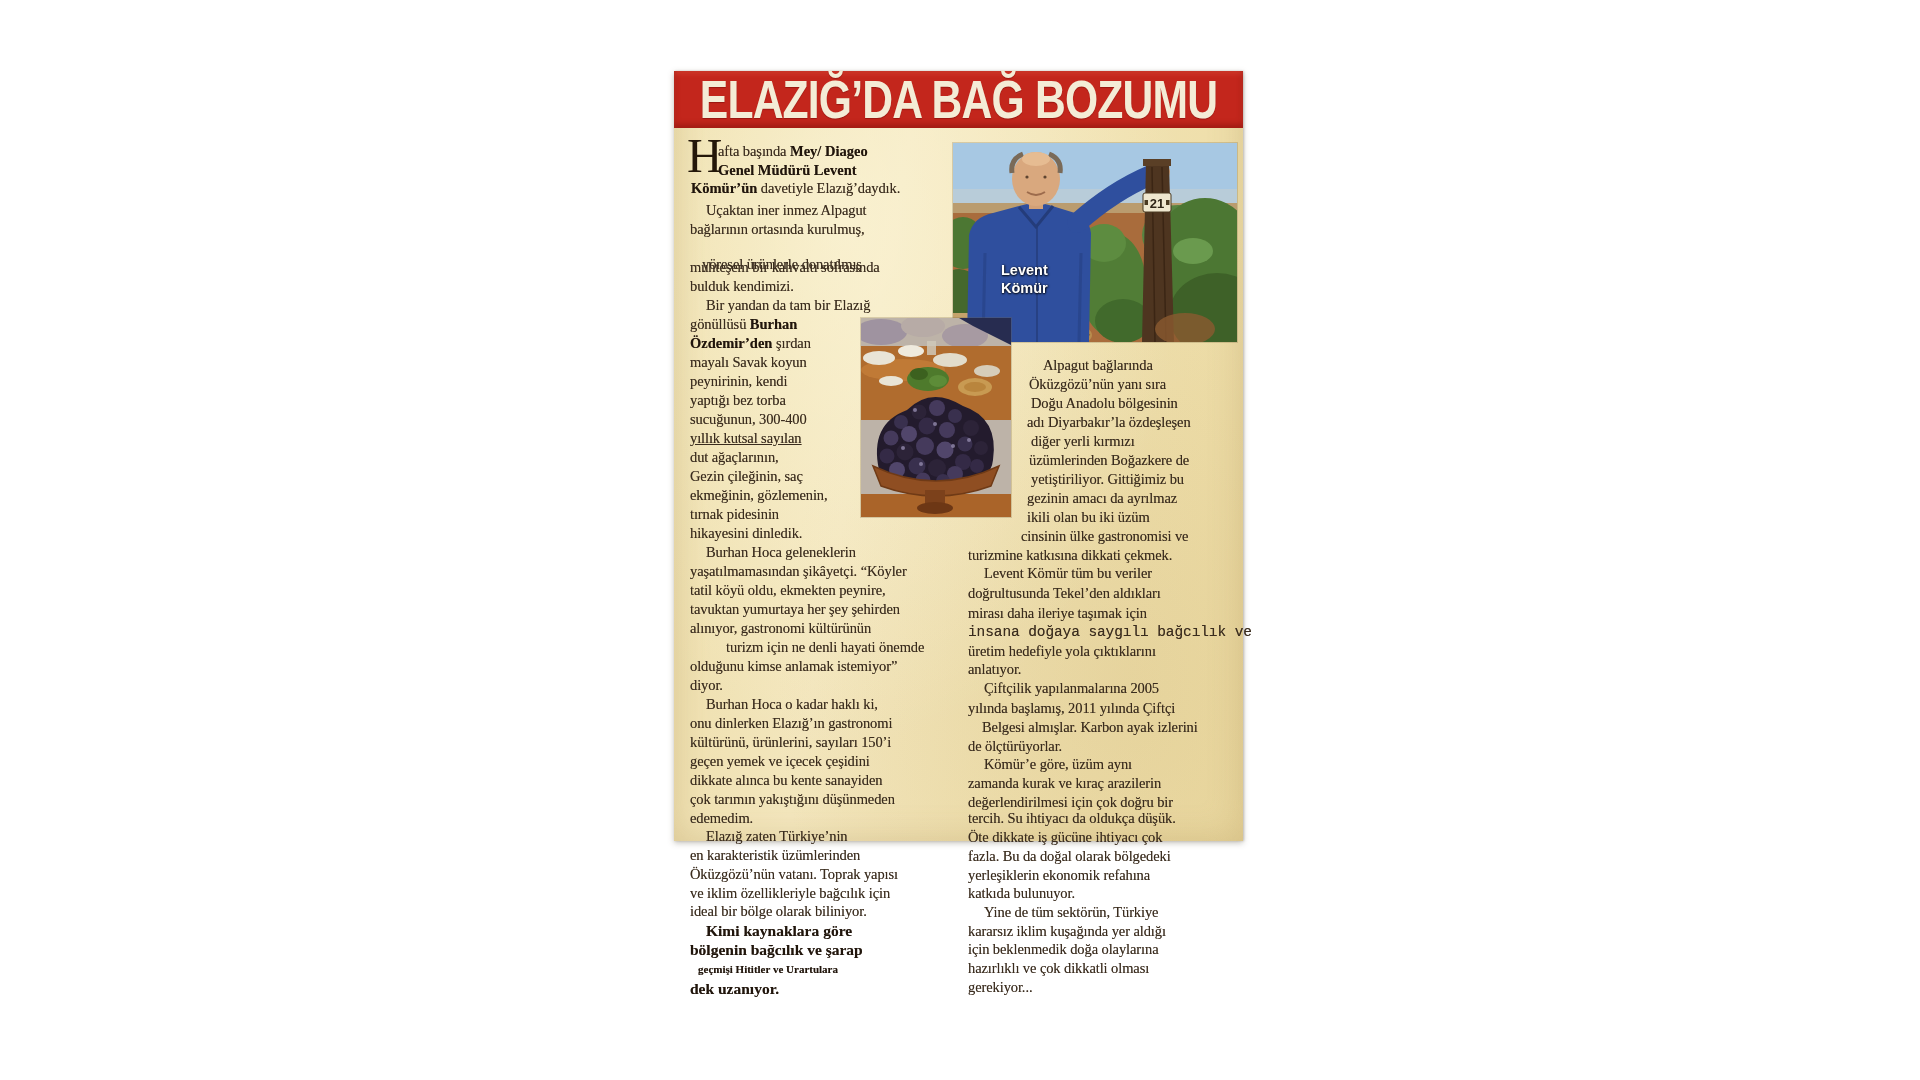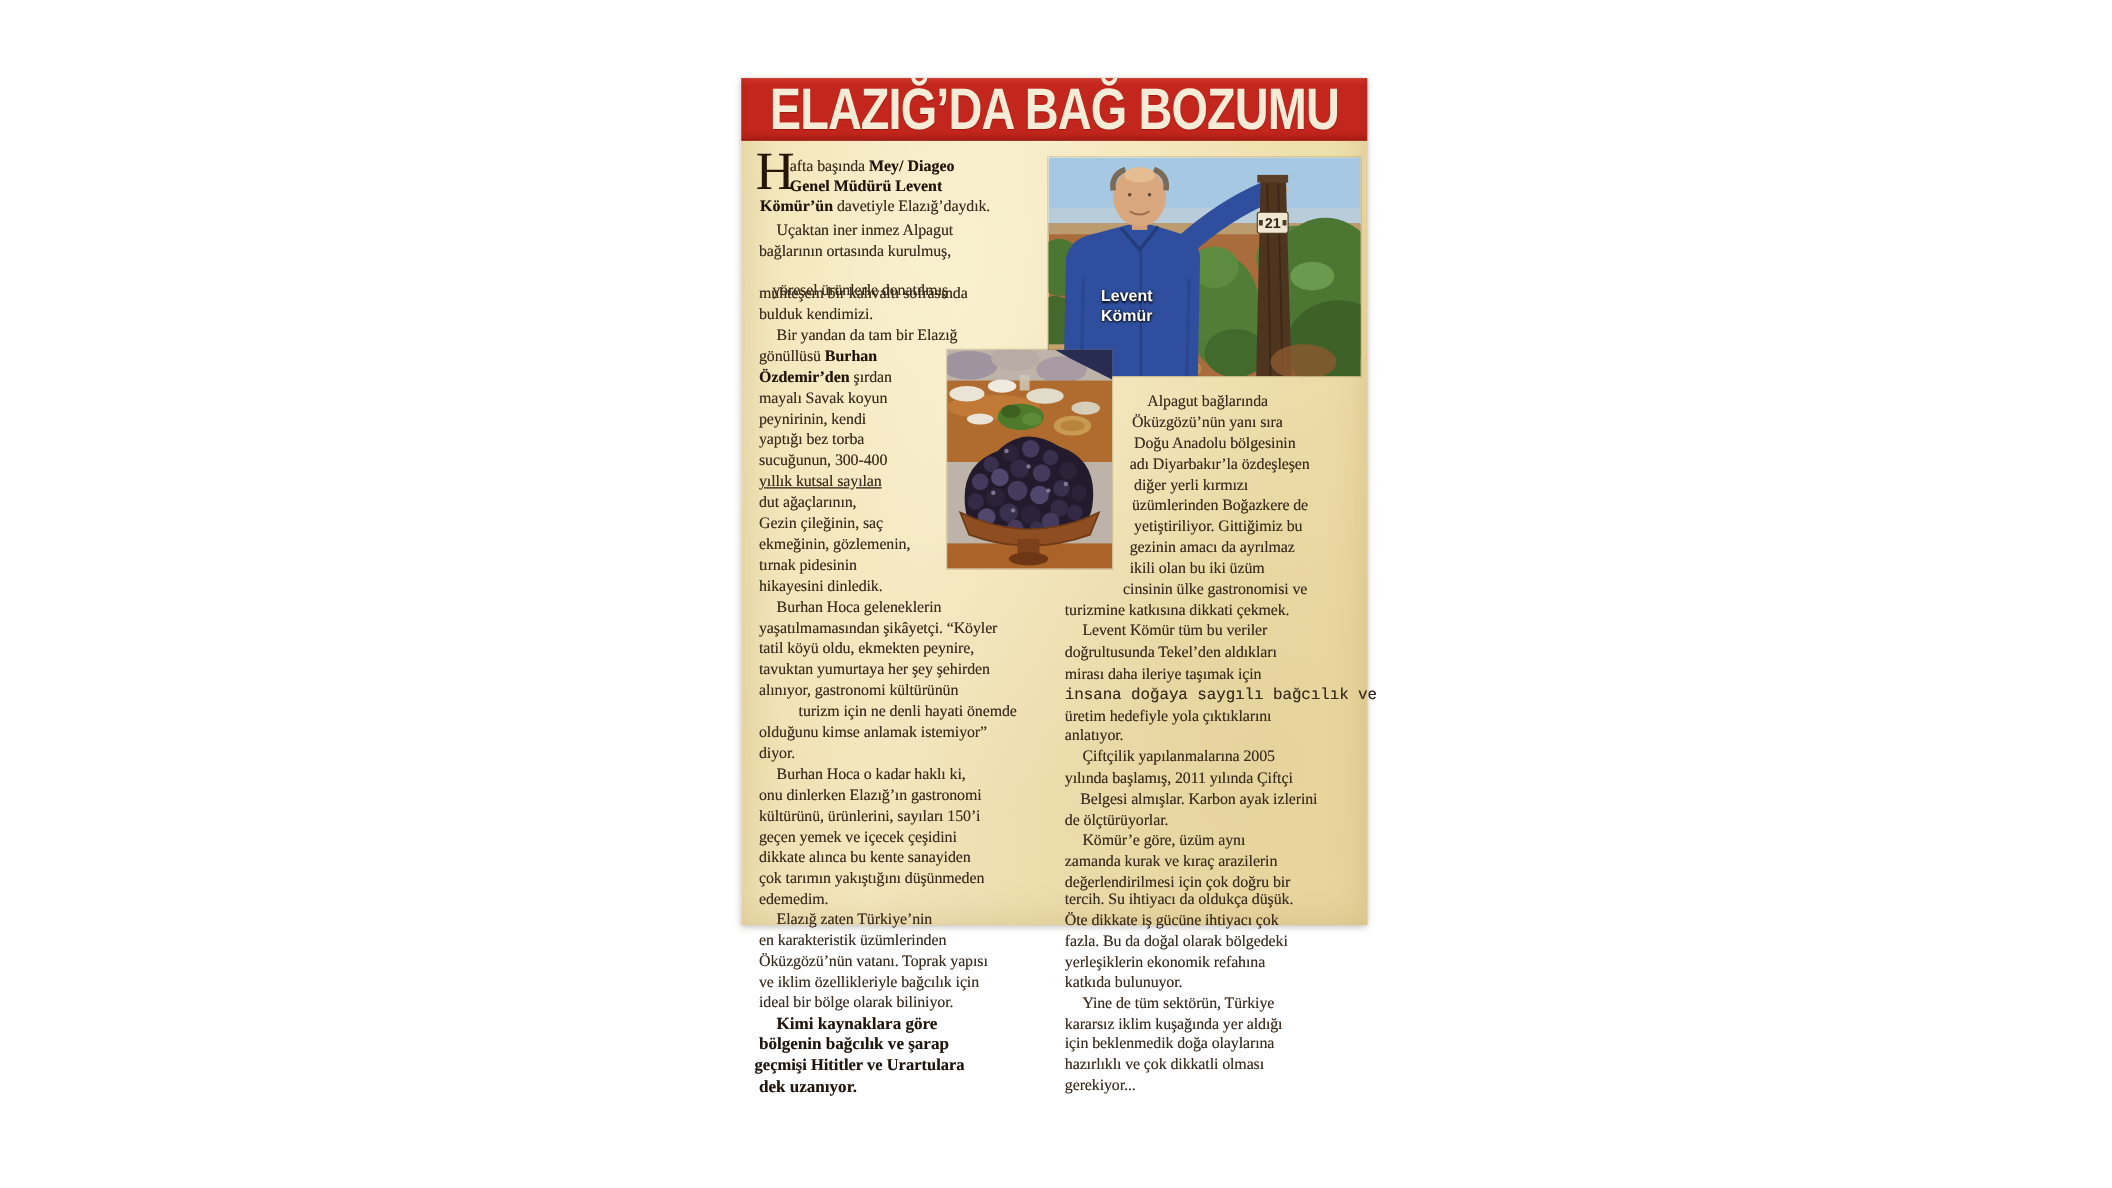--- a/index.html
+++ b/index.html
@@ -97,21 +97,21 @@
       <div class="line" style="left: 16px; top: 701px;"><span>dikkate alınca bu kente sanayiden</span></div>
       <div class="line" style="left: 16px; top: 720px;"><span>çok tarımın yakıştığını düşünmeden</span></div>
       <div class="line" style="left: 16px; top: 739px;"><span>edemedim.</span></div>
       <div class="line" style="left: 32px; top: 757px;"><span>Elazığ zaten Türkiye’nin</span></div>
       <div class="line" style="left: 16px; top: 776px;"><span>en karakteristik üzümlerinden</span></div>
       <div class="line" style="left: 16px; top: 795px;"><span>Öküzgözü’nün vatanı. Toprak yapısı</span></div>
       <div class="line" style="left: 16px; top: 814px;"><span>ve iklim özellikleriyle bağcılık için</span></div>
       <div class="line" style="left: 16px; top: 832px;"><span>ideal bir bölge olarak biliniyor.</span></div>
       <div class="line" style="left: 32px; top: 851px; font-size: 15.5px;"><span class="bseg">Kimi kaynaklara göre</span></div>
       <div class="line" style="left: 16px; top: 870px; font-size: 15.5px;"><span class="bseg">bölgenin bağcılık ve şarap</span></div>
-      <div class="line" style="left: 12px; top: 890px; font-size: 15px;"><span class="bseg">geçmişi Hititler ve Urartulara</span></div>
+      <div class="line" style="left: 24px; top: 890px; font-size: 11px;"><span class="bseg">geçmişi Hititler ve Urartulara</span></div>
       <div class="line" style="left: 16px; top: 909px; font-size: 15.5px;"><span class="bseg">dek uzanıyor.</span></div>
       <div class="line" style="left: 369px; top: 286px;"><span>Alpagut bağlarında</span></div>
       <div class="line" style="left: 355px; top: 305px;"><span>Öküzgözü’nün yanı sıra</span></div>
       <div class="line" style="left: 357px; top: 324px;"><span>Doğu Anadolu bölgesinin</span></div>
       <div class="line" style="left: 353px; top: 343px;"><span>adı Diyarbakır’la özdeşleşen</span></div>
       <div class="line" style="left: 357px; top: 362px;"><span>diğer yerli kırmızı</span></div>
       <div class="line" style="left: 355px; top: 381px;"><span>üzümlerinden Boğazkere de</span></div>
       <div class="line" style="left: 357px; top: 400px;"><span>yetiştiriliyor. Gittiğimiz bu</span></div>
       <div class="line" style="left: 353px; top: 419px;"><span>gezinin amacı da ayrılmaz</span></div>
       <div class="line" style="left: 353px; top: 438px;"><span>ikili olan bu iki üzüm</span></div>

